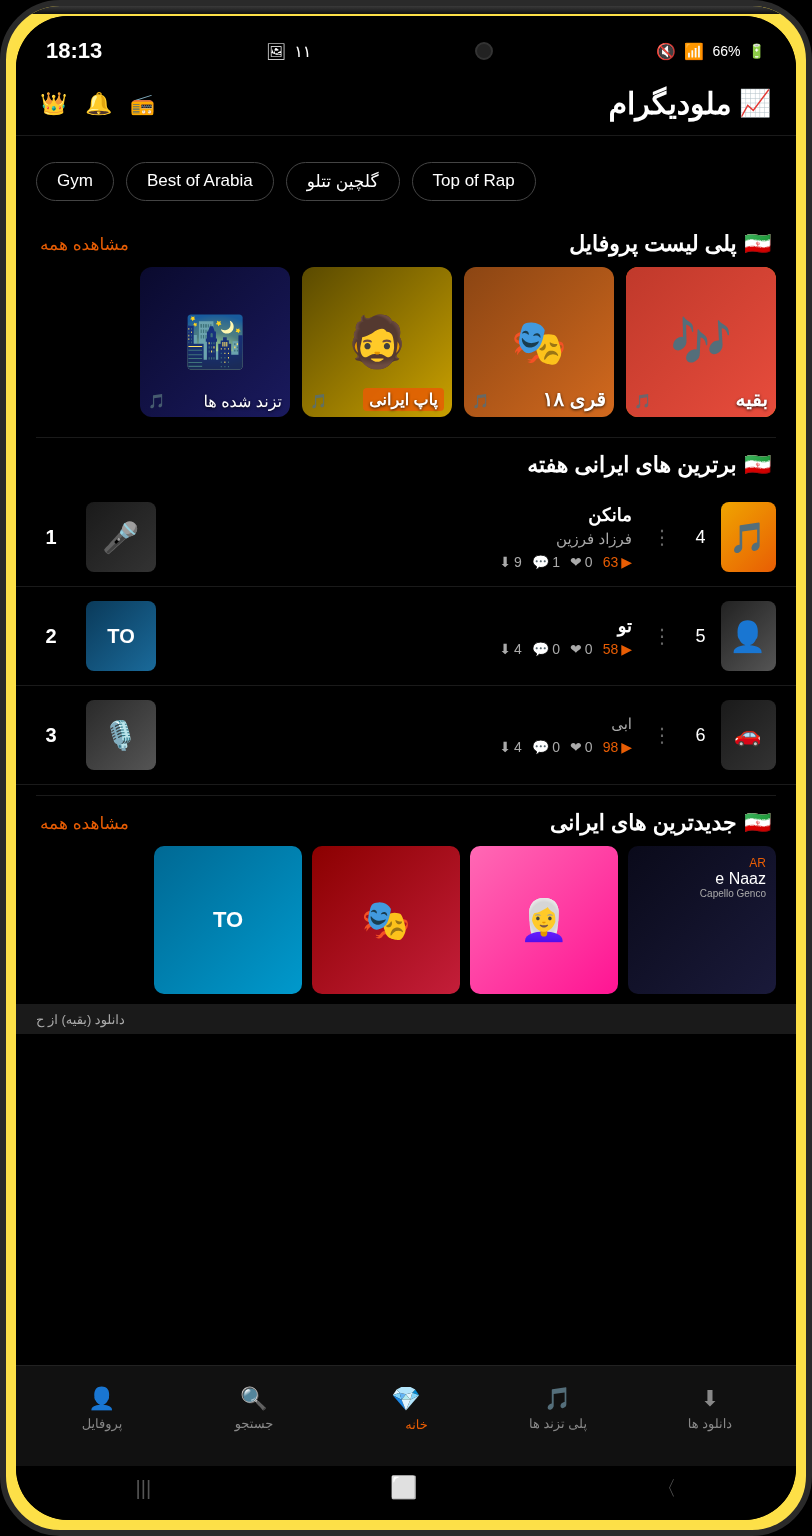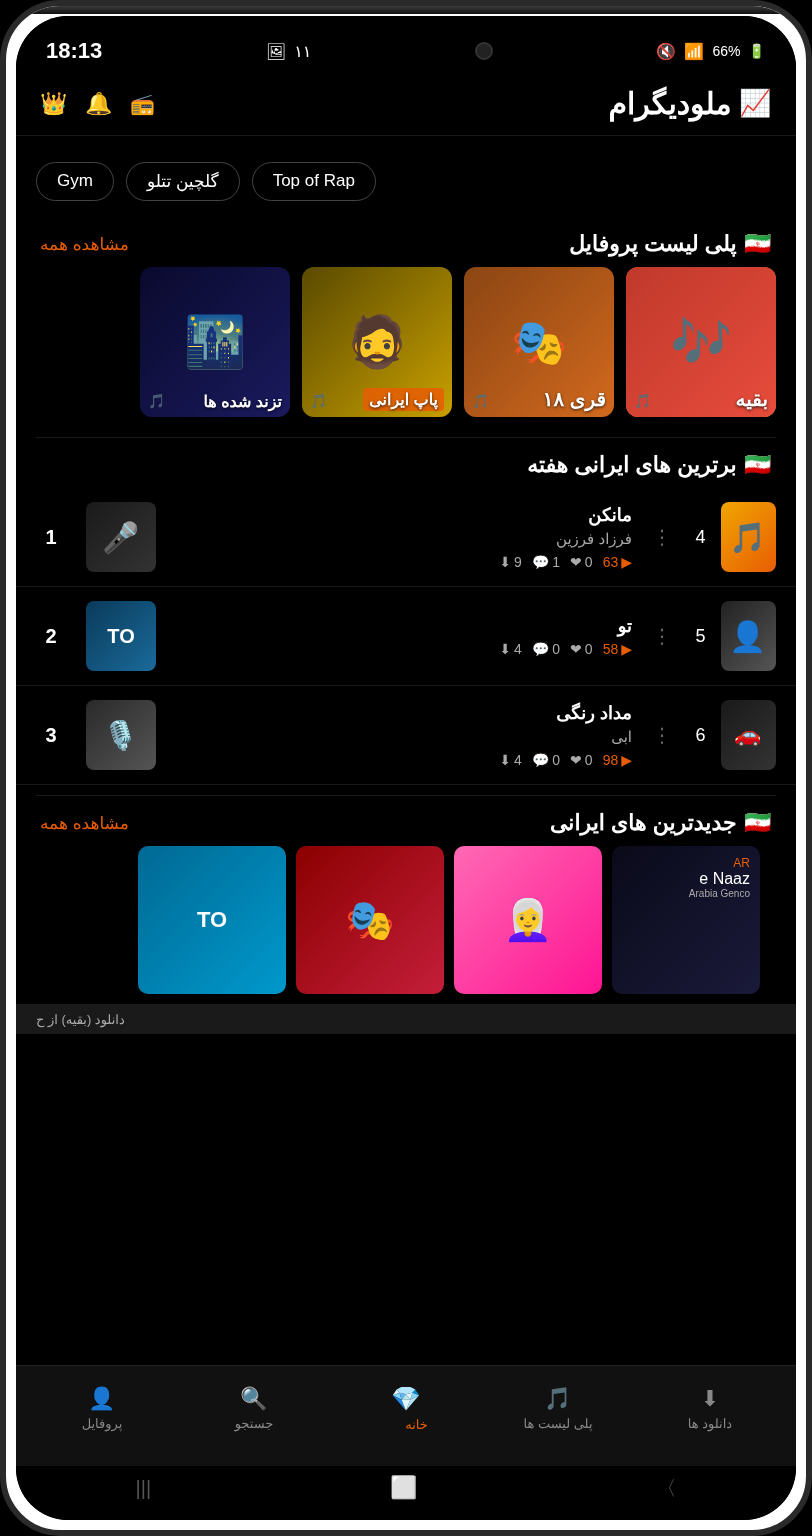--- a/index.html
+++ b/index.html
@@ -7,21 +7,21 @@
       background: #000;
       display: flex;
       justify-content: center;
       align-items: center;
       min-height: 100vh;
       font-family: 'Segoe UI', Tahoma, sans-serif;
     }
     .phone-frame {
       width: 812px;
       height: 1536px;
-      background: #ffffff;
+      background: #fde047;
       border-radius: 60px;
       position: relative;
       overflow: hidden;
       border: 6px solid #2a2a2a;
       box-shadow: 0 0 40px rgba(0,0,0,0.8), inset 0 0 10px rgba(255,255,255,0.05);
     }
     .phone-frame::before {
       content: '';
       position: absolute;
       top: 0; left: 0; right: 0;
@@ -216,21 +216,21 @@
       align-items: center;
       justify-content: space-around;
       padding-bottom: 10px;
     }
     .nav-btn { color: #555; font-size: 20px; cursor: pointer; }
     
     .card-orange { background: linear-gradient(135deg, #e85d04, #ff9f1c); }
     .newest-grid {
       display: flex;
       gap: 10px;
-      padding: 0 36px 10px;
+      padding: 0 20px 10px;
       overflow-x: auto;
       scrollbar-width: none;
       direction: rtl;
     }
     .newest-grid::-webkit-scrollbar { display: none; }
     .newest-card {
       width: 148px;
       height: 148px;
       border-radius: 10px;
       overflow: hidden;
@@ -270,20 +270,21 @@
         <span class="header-title">ملودیگرام</span>
         <span style="color:#e85d04;font-size:26px;">📈</span>
       </div>
     </div>
 
     <div class="scrollable-content" style="bottom: 155px;">
 
 
       <div class="category-scroll">
         <div class="pill">Gym</div>
+        <div class="pill">Best of Arabia</div>
         <div class="pill">گلچین تتلو</div>
         <div class="pill">Top of Rap</div>
       </div>
 
       <div class="section">
         <div class="section-header">
           <div class="section-title-group">
             <span class="iran-flag">🇮🇷</span>
             <span class="section-title">پلی لیست پروفایل</span>
           </div>
@@ -311,21 +312,21 @@
             <div style="width:100%;height:100%;background:linear-gradient(135deg,#5a4a00,#c9a000);position:relative;display:flex;align-items:center;justify-content:center;">
               <div style="font-size:50px;">🧔</div>
               <div style="position:absolute;bottom:6px;right:8px;color:#fff;font-size:16px;font-weight:bold;text-shadow:0 1px 3px rgba(0,0,0,0.8);background:rgba(230,93,4,0.85);padding:2px 6px;border-radius:4px;">پاپ ایرانی</div>
               <span style="position:absolute;bottom:8px;left:8px;color:#fff;font-size:14px;opacity:0.8;">🎵</span>
             </div>
           </div>
 
           <div class="playlist-card">
             <div style="width:100%;height:100%;background:linear-gradient(135deg,#0a0a2e,#1a1a5e);position:relative;display:flex;align-items:center;justify-content:center;">
               <div style="font-size:50px;">🌃</div>
-              <div style="position:absolute;bottom:6px;right:8px;color:#fff;font-size:16px;font-weight:bold;text-shadow:0 1px 3px rgba(0,0,0,0.8);">تزند شده ها</div>
+              <div style="position:absolute;bottom:6px;right:8px;color:#fff;font-size:16px;font-weight:normal;text-shadow:0 1px 3px rgba(0,0,0,0.8);">تزند شده ها</div>
               <span style="position:absolute;bottom:8px;left:8px;color:#fff;font-size:14px;opacity:0.8;">🎵</span>
             </div>
           </div>
         </div>
       </div>
 
       <div style="height:1px;background:#1a1a1a;margin:0 20px;"></div>
 
       <div class="section">
         <div class="section-header">
@@ -395,21 +396,20 @@
           </div>
           <div class="music-thumb" style="background:linear-gradient(135deg,#0a3a5a,#1a6a9a);display:flex;align-items:center;justify-content:center;color:#fff;font-size:20px;font-weight:bold;">TO</div>
           <span class="music-rank" style="margin-right:8px;">2</span>
         </div>
 
         <div class="music-item">
           <div class="side-thumb" style="background:linear-gradient(135deg,#1a1a1a,#333);display:flex;align-items:center;justify-content:center;font-size:22px;">🚗</div>
           <span class="music-side-rank" style="color:#fff;margin:0 8px;font-size:18px;">6</span>
           <span class="music-more">⋮</span>
           <div class="music-info">
-            <div class="music-name">مداد رنگی</div>
             <div class="music-artist">ابی</div>
             <div class="music-stats">
               <span class="music-stat">
                 <span>⬇</span>
                 <span>4</span>
               </span>
               <span class="music-stat">
                 <span>💬</span>
                 <span>0</span>
               </span>
@@ -436,21 +436,21 @@
             <span class="iran-flag">🇮🇷</span>
             <span class="section-title">جدیدترین های ایرانی</span>
           </div>
           <span class="view-all">مشاهده همه</span>
         </div>
         <div class="newest-grid">
           <div class="newest-card" style="background:linear-gradient(135deg,#0a0a1a,#1a1a3a);">
             <div style="padding:10px;text-align:right;">
               <div style="color:#e85d04;font-size:12px;">AR</div>
               <div style="color:#fff;font-size:16px;">e Naaz</div>
-              <div style="color:#aaa;font-size:10px;">Arabia Genco</div>
+              <div style="color:#aaa;font-size:10px;">Capello Genco</div>
             </div>
           </div>
           <div class="newest-card" style="background:linear-gradient(135deg,#ff69b4,#ff1493);display:flex;align-items:center;justify-content:center;font-size:40px;">👩‍🦳</div>
           <div class="newest-card" style="background:linear-gradient(135deg,#8b0000,#c41e3a);display:flex;align-items:center;justify-content:center;font-size:40px;">🎭</div>
           <div class="newest-card" style="background:linear-gradient(135deg,#006994,#0099cc);display:flex;align-items:center;justify-content:center;color:#fff;font-size:22px;font-weight:bold;">TO</div>
         </div>
 
         <div style="background:#1a1a1a;padding:6px 20px;margin:0;">
           <span style="color:#aaa;font-size:13px;direction:rtl;">دانلود (بقیه) از ح</span>
         </div>
@@ -466,21 +466,21 @@
       <div class="nav-item">
         <span class="nav-icon" style="font-size:22px;">🔍</span>
         <span class="nav-label">جستجو</span>
       </div>
       <div class="nav-item">
         <span class="nav-icon active" style="font-size:24px;color:#e85d04;">💎</span>
         <span class="nav-label active" style="color:#e85d04;">خانه</span>
       </div>
       <div class="nav-item">
         <span class="nav-icon" style="font-size:22px;">🎵</span>
-        <span class="nav-label">پلی لیست ها</span>
+        <span class="nav-label">پلی تزند ها</span>
       </div>
       <div class="nav-item">
         <span class="nav-icon" style="font-size:22px;">⬇</span>
         <span class="nav-label">دانلود ها</span>
       </div>
     </div>
 
     <div class="nav-buttons" style="position:absolute;bottom:0;left:0;right:0;height:55px;background:#000;display:flex;align-items:center;justify-content:space-around;border-top:1px solid #111;">
       <span class="nav-btn" style="font-size:20px;color:#555;">|||</span>
       <span class="nav-btn" style="font-size:22px;color:#555;">⬜</span>

